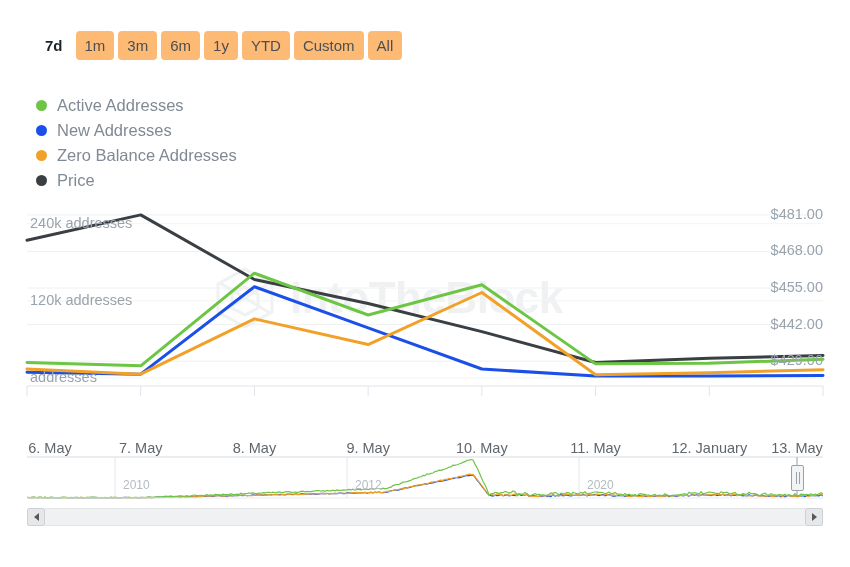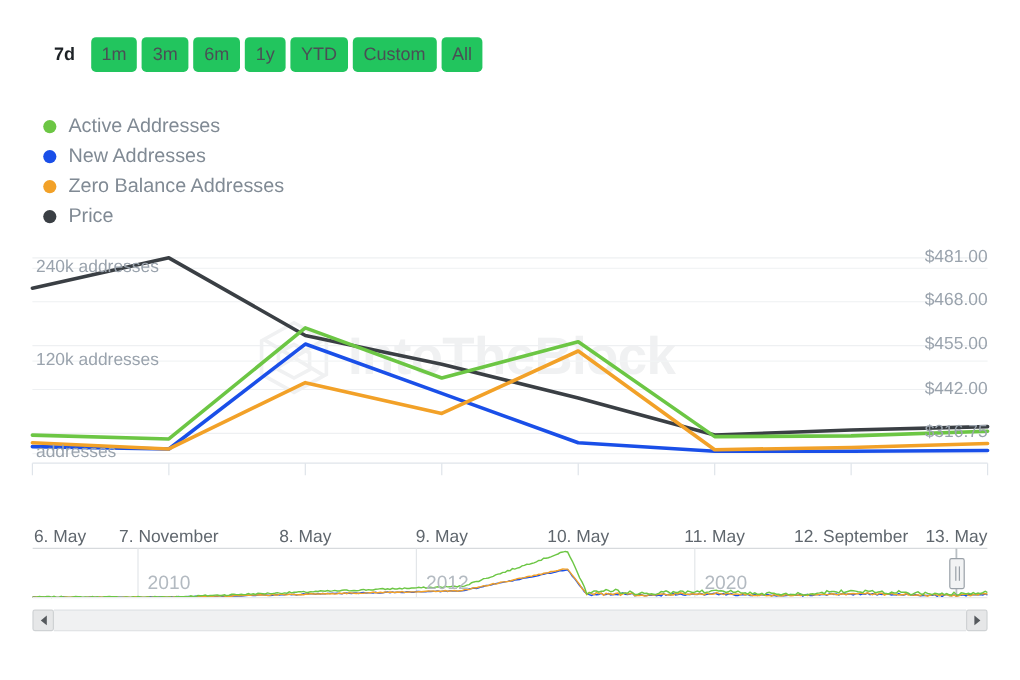--- a/index.html
+++ b/index.html
@@ -23,21 +23,21 @@
     top: 31px;
     display: flex;
     align-items: center;
     gap: 4px;
   }
   .range-btn {
     font-size: 15px;
     line-height: 1;
     padding: 7px 9px;
     border-radius: 4px;
-    background: #22c55e;
+    background: #fdba74;
     color: #4a4f55;
     border: none;
     cursor: pointer;
     font-family: "Liberation Sans", sans-serif;
   }
   .range-btn.selected {
     background: transparent;
     color: #1d2226;
     font-weight: bold;
   }
@@ -125,21 +125,21 @@
   #navigator {
     position: absolute;
     left: 27px;
     top: 445px;
     width: 796px;
     height: 65px;
   }
   #nav-svg { position: absolute; left: 0; top: 0; }
   .nav-year {
     position: absolute;
-    font-size: 16px;
+    font-size: 12px;
     color: #b3bac1;
     top: 33px;
   }
   #nav-handle {
     position: absolute;
     top: 20px;
     width: 13px;
     height: 26px;
     background: #f2f3f4;
     border: 1px solid #9aa1a8;
@@ -269,28 +269,28 @@
       <polyline points="27.00,212.21 140.71,214.14 254.43,126.71 368.14,167.86 481.86,209.00 595.57,216.07 709.29,216.07 823.00,215.43" fill="none" stroke="#1a4fe8" stroke-width="3" stroke-linejoin="round" stroke-linecap="round"></polyline>
       <polyline points="27.00,209.00 140.71,214.14 254.43,158.86 368.14,184.57 481.86,132.50 595.57,214.79 709.29,212.86 823.00,209.64" fill="none" stroke="#f2a128" stroke-width="3" stroke-linejoin="round" stroke-linecap="round"></polyline>
     </svg>
 <div class="axis-label" style="left: 30px; top: 54.7143px;">240k addresses</div>
     <div class="axis-label" style="left: 30px; top: 131.857px;">120k addresses</div>
     <div class="axis-label" style="left: 30px; top: 209px;">addresses</div>
     <div class="axis-label right" style="right: 27px; top: 45.875px;">$481.00</div>
     <div class="axis-label right" style="right: 27px; top: 82.4375px;">$468.00</div>
     <div class="axis-label right" style="right: 27px; top: 119px;">$455.00</div>
     <div class="axis-label right" style="right: 27px; top: 155.562px;">$442.00</div>
-    <div class="axis-label right" style="right: 27px; top: 192.125px;">$316.75</div>
+    <div class="axis-label right" style="right: 27px; top: 192.125px;">$429.00</div>
     <div class="x-label" style="left: 50px; top: 240px;">6. May</div>
-    <div class="x-label" style="left: 140.714px; top: 240px;">7. November</div>
+    <div class="x-label" style="left: 140.714px; top: 240px;">7. May</div>
     <div class="x-label" style="left: 254.429px; top: 240px;">8. May</div>
     <div class="x-label" style="left: 368.143px; top: 240px;">9. May</div>
     <div class="x-label" style="left: 481.857px; top: 240px;">10. May</div>
     <div class="x-label" style="left: 595.571px; top: 240px;">11. May</div>
-    <div class="x-label" style="left: 709.286px; top: 240px;">12. September</div>
+    <div class="x-label" style="left: 709.286px; top: 240px;">12. January</div>
     <div class="x-label" style="left: 797px; top: 240px;">13. May</div>
   </div>
 
 <div id="navigator">
   <svg id="nav-svg" width="796" height="65">
       <line x1="0" y1="12" x2="796" y2="12" stroke="#d7dadd" stroke-width="1"></line>
       <line x1="88" y1="12" x2="88" y2="53" stroke="#e3e6e9" stroke-width="1"></line>
       <line x1="320" y1="12" x2="320" y2="53" stroke="#e3e6e9" stroke-width="1"></line>
       <line x1="552" y1="12" x2="552" y2="53" stroke="#e3e6e9" stroke-width="1"></line>
       <line x1="770" y1="12" x2="770" y2="53" stroke="#b9bfc4" stroke-width="1.5"></line>

